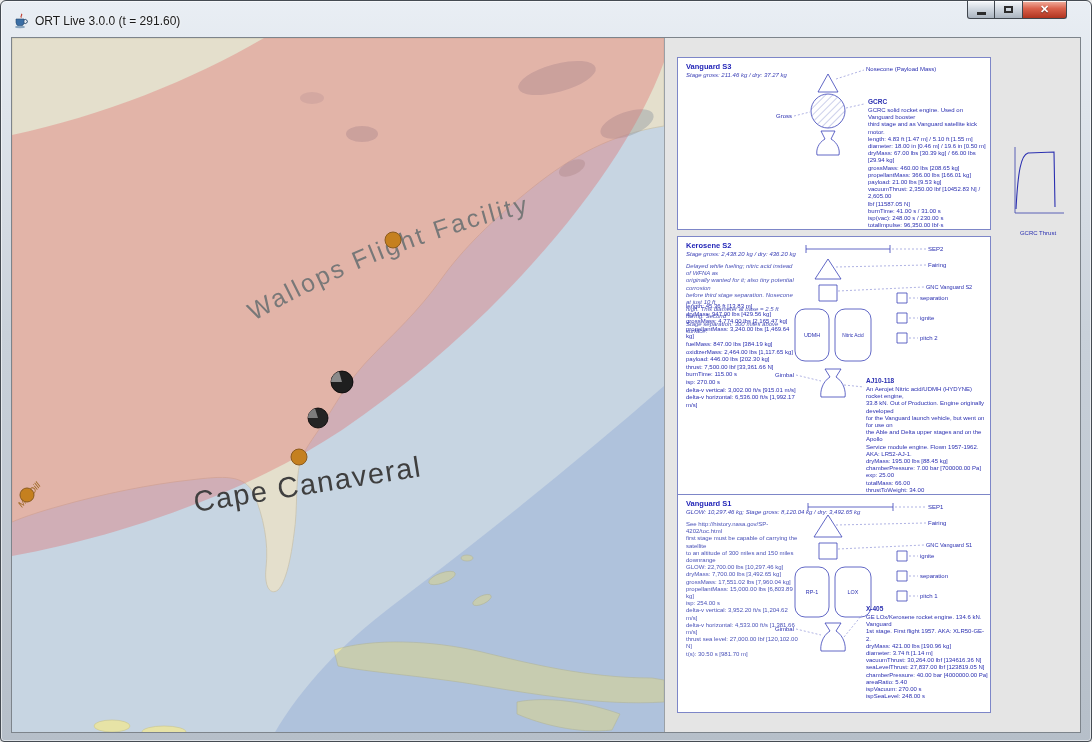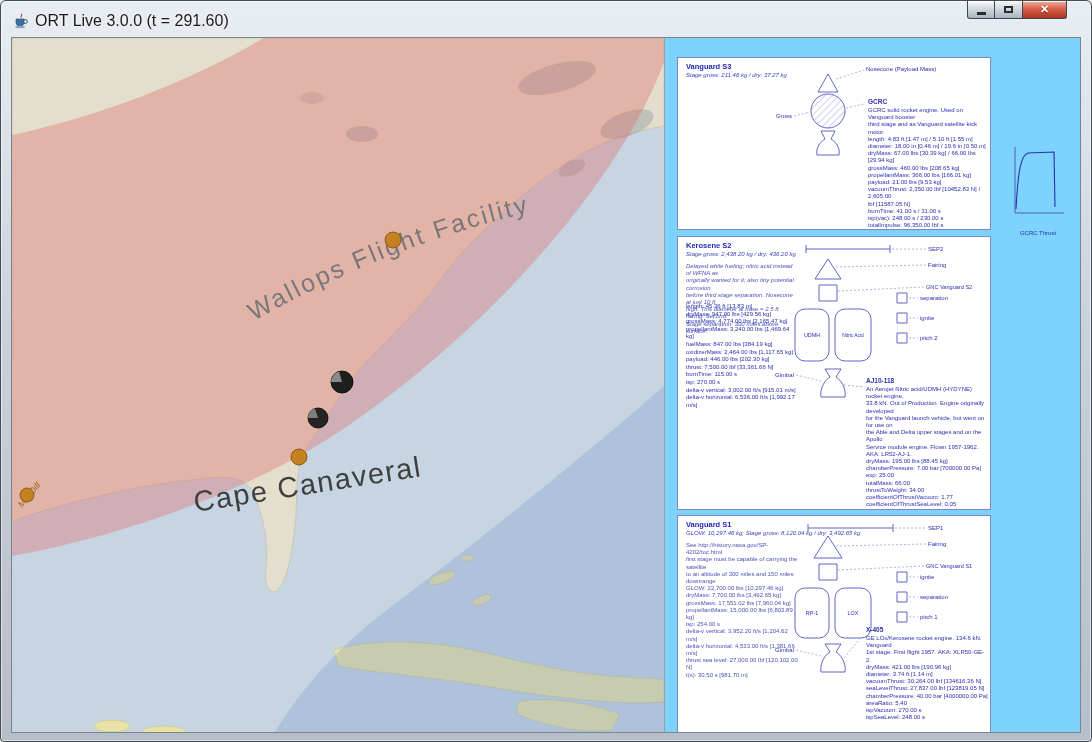--- a/index.html
+++ b/index.html
@@ -2,35 +2,35 @@
 <html><head>
 <meta charset="utf-8">
 <style>
   html,body{margin:0;padding:0;background:#ececec;font-family:"Liberation Sans",sans-serif;}
   .window{position:relative;width:1092px;height:742px;box-sizing:border-box;
     background:linear-gradient(180deg,#e9eef4 0%,#c9d1da 45%,#b6bfc9 100%);
     border:1px solid #454b52;border-radius:6px 6px 4px 4px;
     box-shadow:inset 0 0 0 1px rgba(255,255,255,.55);
     padding:0 10px 8px 10px;display:flex;flex-direction:column;}
   .titlebar{position:relative;height:36px;display:flex;align-items:center;gap:6px;padding:4px 2px 0 2px;box-sizing:border-box;}
-  .titlebar .title{font-size:16px;color:#1a1a1a;text-shadow:0 0 3px rgba(255,255,255,.9);}
+  .titlebar .title{font-size:12px;color:#1a1a1a;text-shadow:0 0 3px rgba(255,255,255,.9);}
   .win-controls{position:absolute;top:0;right:14px;display:flex;}
   .wc{width:28px;height:18px;box-sizing:border-box;border:1px solid #40464d;border-top:none;
     background:linear-gradient(#f6f9fc,#d2d9e1 45%,#aab4bf);display:flex;align-items:center;justify-content:center;
     box-shadow:inset 0 1px 0 rgba(255,255,255,.85);cursor:default;}
   .wc + .wc{border-left:none;}
   .wc.min{border-radius:0 0 0 3px;}
   .wc.close{width:44px;background:linear-gradient(#f2b3a2,#da614b 45%,#b03420);border-radius:0 0 3px 0;}
   .g-min{display:block;width:9px;height:3px;background:#2c2c2c;margin-top:7px;}
   .g-max{display:block;width:9px;height:7px;border:2px solid #2c2c2c;box-sizing:border-box;}
   .g-close{color:#fff;font-size:11px;font-weight:bold;text-shadow:0 1px 1px rgba(0,0,0,.5);line-height:1;}
   .content{flex:1;display:flex;background:#fff;border:1px solid #7d848b;overflow:hidden;}
   .map{position:relative;width:652px;height:100%;background:#c7d5e2;flex:none;}
   .map svg{display:block;}
-  .panel{position:relative;flex:1;background:#7dd3fc;border-left:1px solid #9aa0a6;}
+  .panel{position:relative;flex:1;background:#e5e5e5;border-left:1px solid #9aa0a6;}
   .stage-box{position:absolute;left:12px;width:314px;background:#fff;border:1px solid #7d86c8;overflow:hidden;box-sizing:border-box;}
   .st-title{position:absolute;left:8px;top:4px;font-size:7.5px;font-weight:bold;color:#2326b8;white-space:nowrap;}
   .st-sub{position:absolute;left:8px;top:14px;font-size:6px;font-style:italic;color:#3a3fb5;white-space:nowrap;}
   .notes{position:absolute;font-size:6px;line-height:7.2px;color:#4a52b8;font-style:italic;}
   .stats{position:absolute;font-size:6px;line-height:7.6px;color:#2a2fb0;}
   .eng-block{position:absolute;font-size:6px;color:#2a2fb0;}
   .eng-title{font-weight:bold;font-size:6.5px;margin-bottom:2px;}
   .eng-lines div{line-height:7.2px;}
   .diagram{position:absolute;left:0;top:0;width:100%;height:100%;pointer-events:none;}
   .diagram path,.diagram rect,.diagram circle,.diagram line,.diagram polyline{vector-effect:non-scaling-stroke;}
@@ -259,21 +259,21 @@
               <div>exp: 25.00</div>
               <div>totalMass: 66.00</div>
               <div>thrustToWeight: 34.00</div>
               <div>coefficientOfThrustVacuum: 1.77</div>
               <div>coefficientOfThrustSeaLevel: 0.05</div>
               <div>diameter: 2.75 ft [0.84 m]</div>
             </div>
         </div>
       </div>
 
-      <div class="stage-box" style="top:477px;height:219px;">
+      <div class="stage-box" style="top:456px;height:219px;">
         <svg class="diagram" viewBox="0 0 312 217">
           <g stroke="#3a41b8" stroke-width="0.8" fill="none">
             <path d="M130,8 V16 M130,12 H215 M215,8 V16"></path>
             <path d="M150,20 L136,42 L164,42 Z"></path>
             <rect x="141" y="48" width="18" height="16"></rect>
             <rect x="117" y="72" width="34" height="50" rx="10"></rect>
             <rect x="157" y="72" width="36" height="50" rx="10"></rect>
             <rect x="219" y="56" width="10" height="10"></rect>
             <rect x="219" y="76" width="10" height="10"></rect>
             <rect x="219" y="96" width="10" height="10"></rect>

